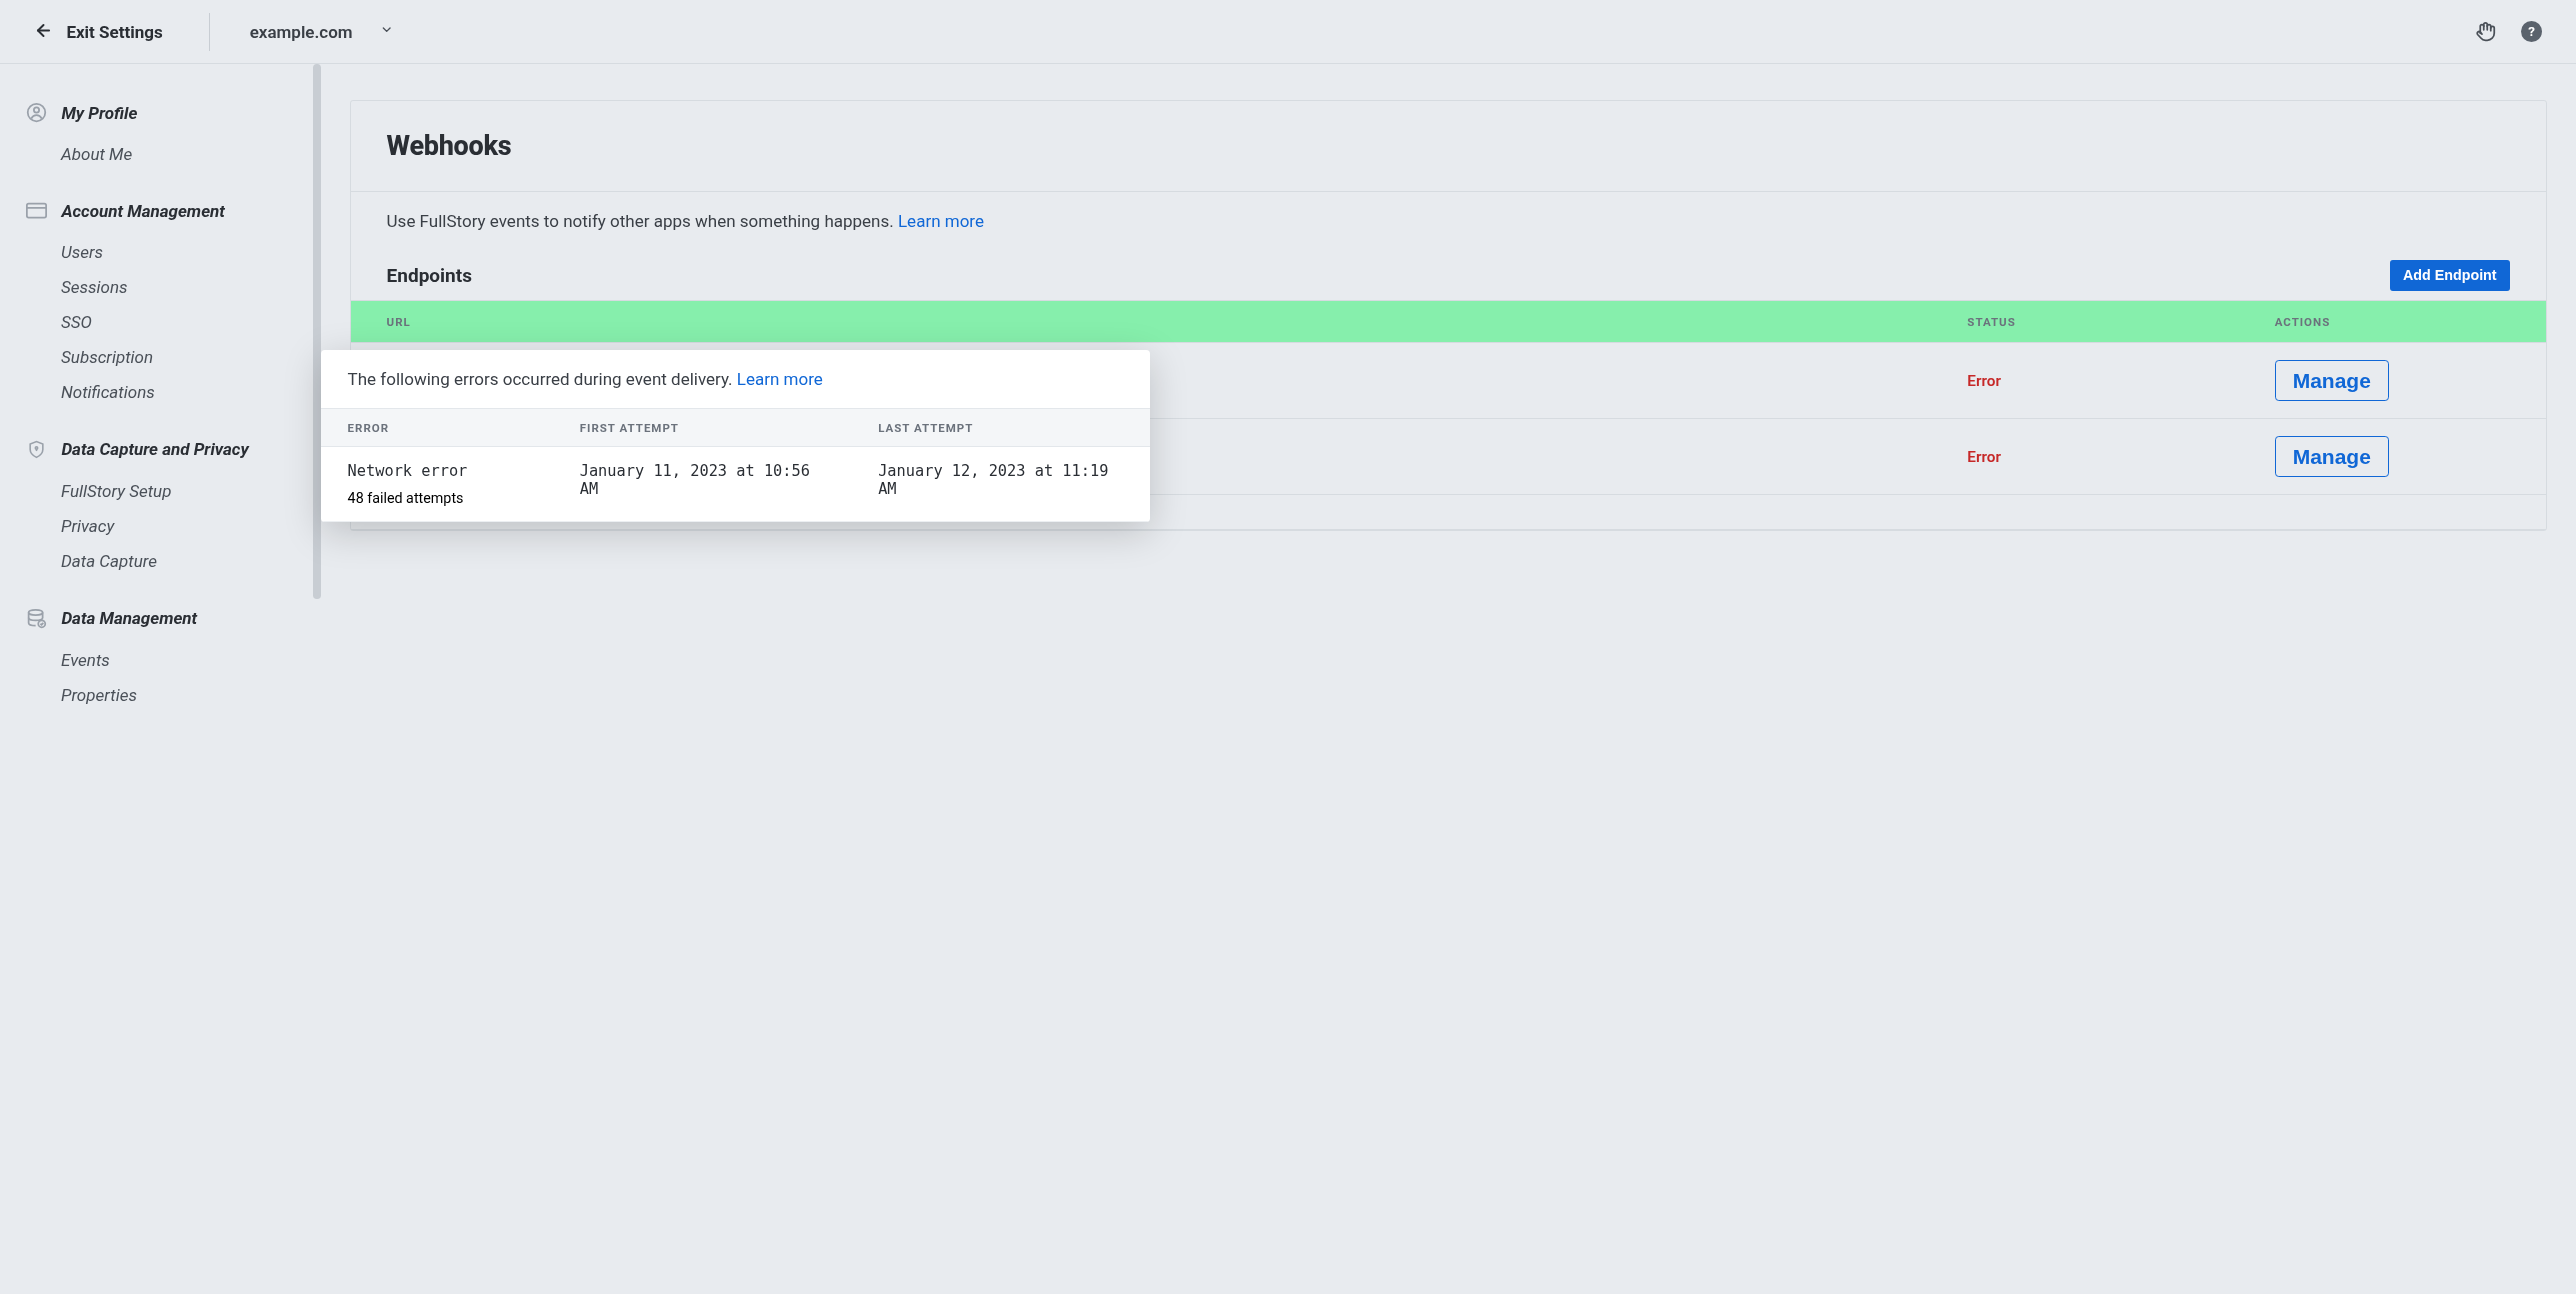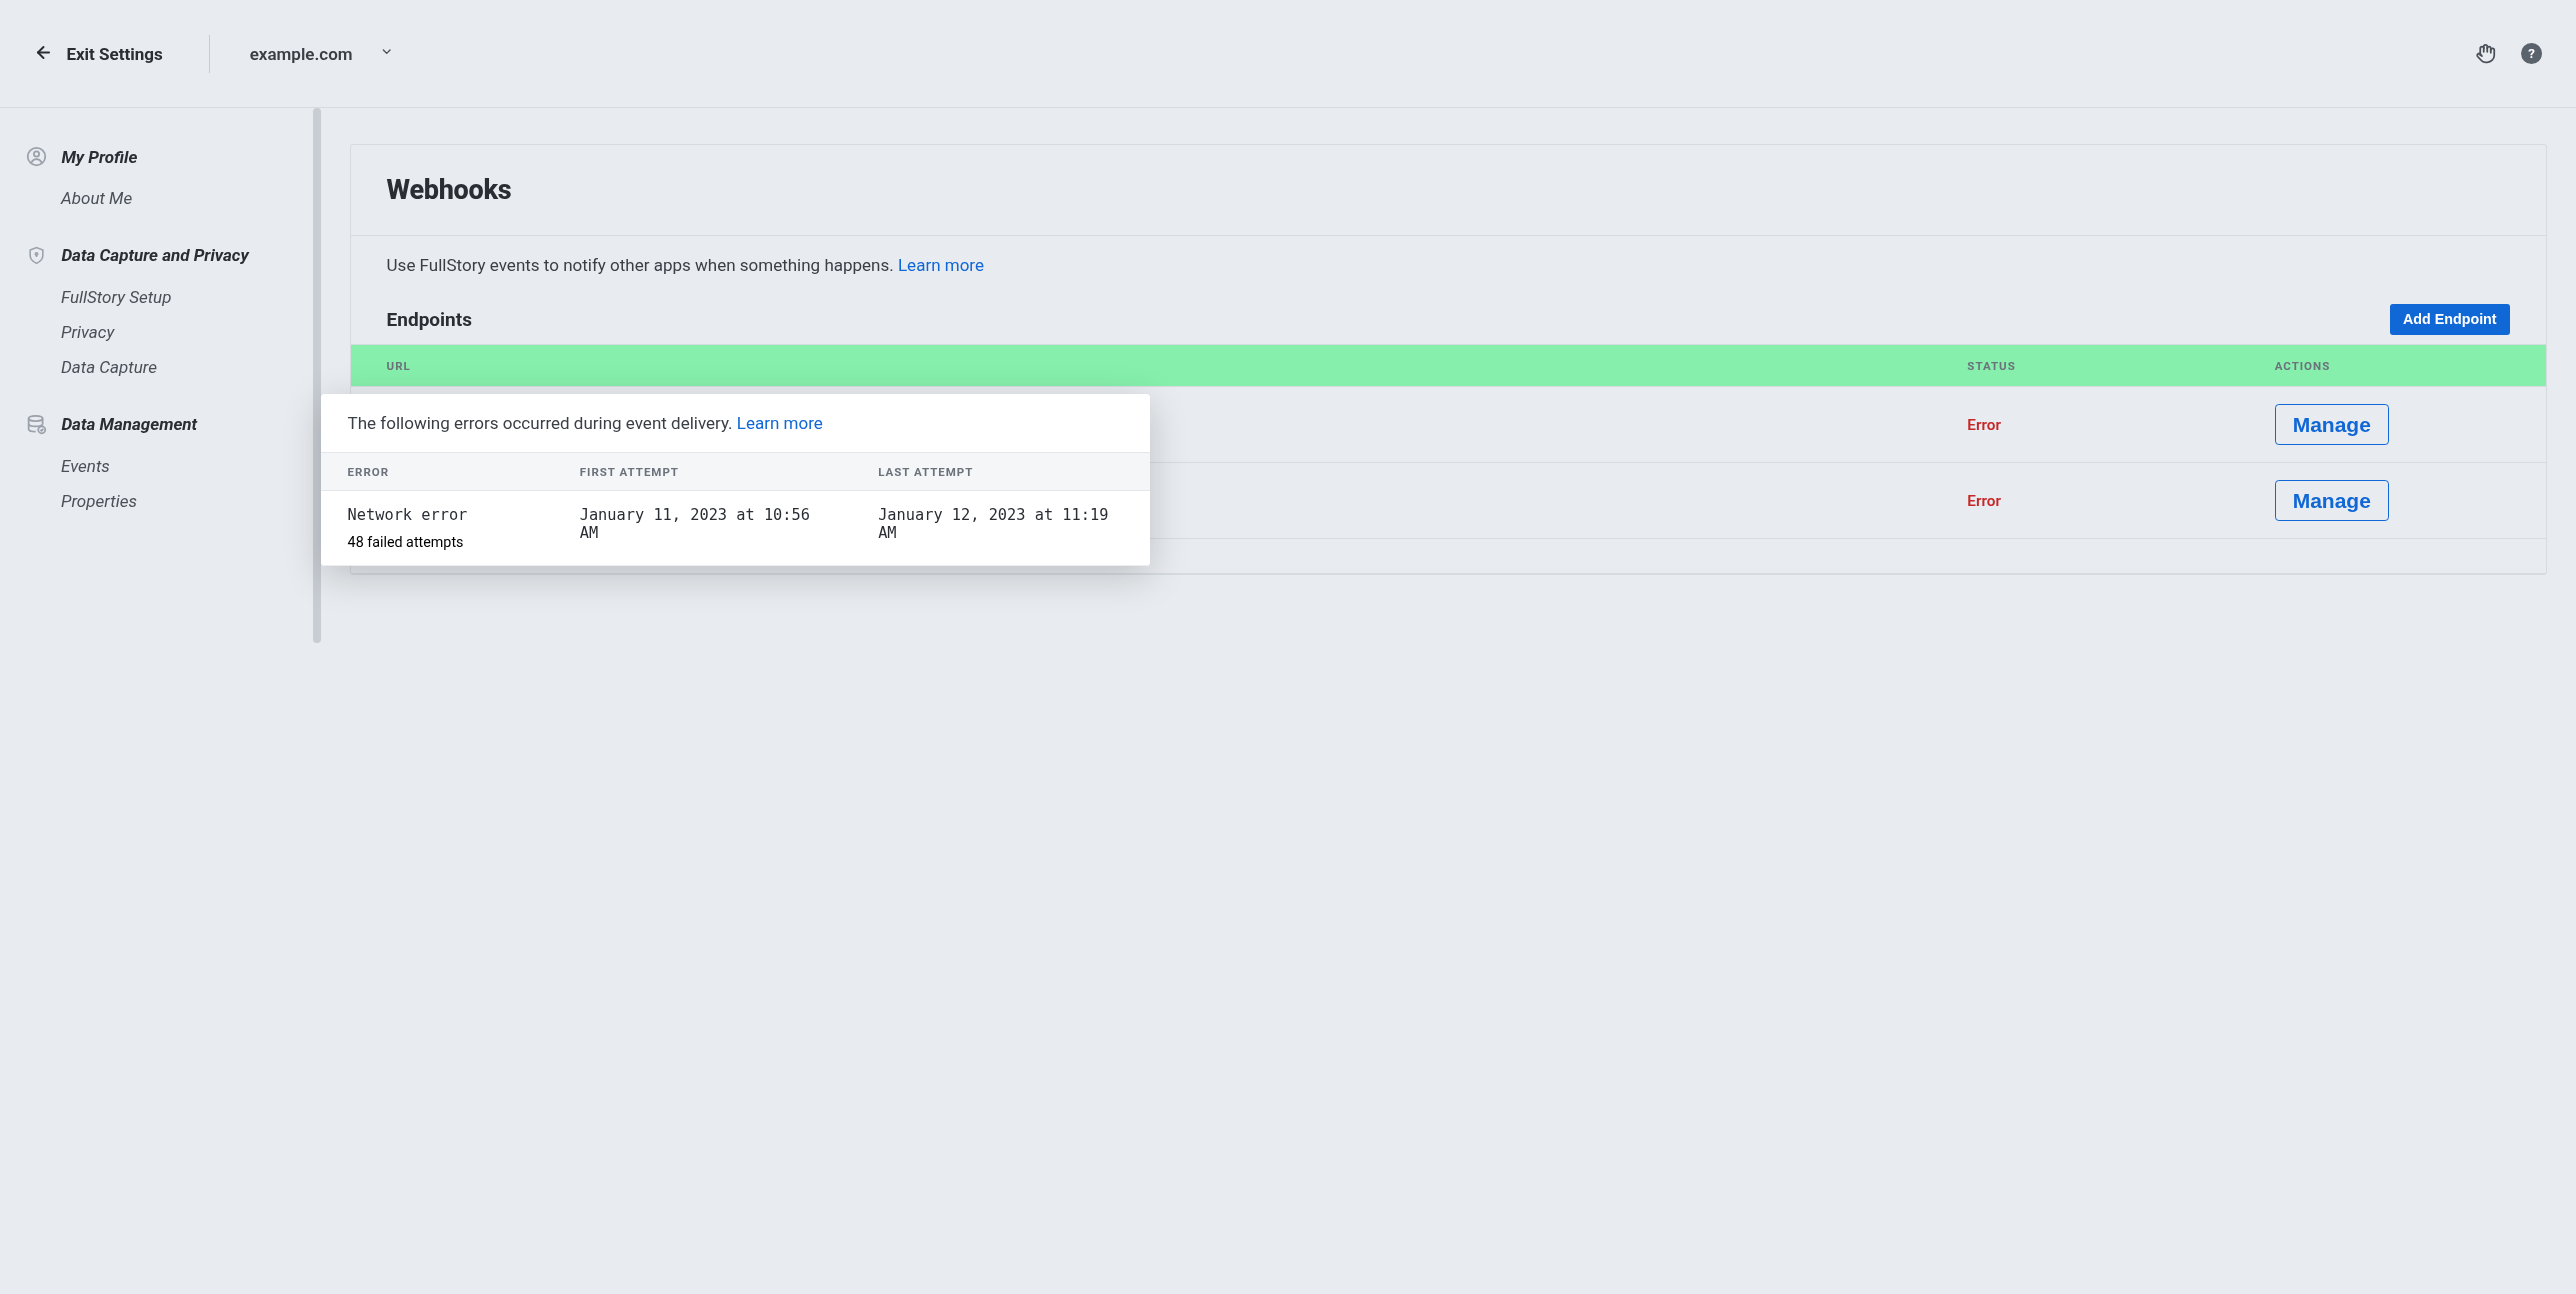--- a/index.html
+++ b/index.html
@@ -4,21 +4,21 @@
   <style>
     * { margin: 0; padding: 0; box-sizing: border-box; }
     body {
       font-family: -apple-system, BlinkMacSystemFont, "Segoe UI", Roboto, Helvetica, Arial, sans-serif;
       background: #e8ebef;
       color: #2a2e34;
       font-size: 13.4px;
     }
     
     .topbar {
-      height: 108px;
+      height: 64px;
       display: flex;
       align-items: center;
       padding: 0 34px;
       border-bottom: 1px solid #d6dbe0;
     }
     .exit-settings {
       display: flex;
       align-items: center;
       gap: 13.4px;
       cursor: pointer;
@@ -291,20 +291,36 @@
                   <circle cx="12" cy="12" r="10"></circle>
                   <circle cx="12" cy="9" r="3"></circle>
                   <path d="M6 19c1.5-3 4-4 6-4s4.5 1 6 4"></path>
                 </svg>
             </span>
             <span>My Profile</span>
           </div>
           <div class="side-item">About Me</div>
         </div>
 
+        <div class="side-section">
+          <div class="side-heading">
+            <span class="icon">
+              <svg width="21" height="17" viewBox="0 0 24 18" fill="none" stroke="#9aa1aa" stroke-width="2">
+                  <rect x="1" y="1" width="22" height="16" rx="2"></rect>
+                  <line x1="1" y1="6" x2="23" y2="6"></line>
+                </svg>
+            </span>
+            <span>Account Management</span>
+          </div>
+          <div class="side-item">Users</div>
+          <div class="side-item">Sessions</div>
+          <div class="side-item">SSO</div>
+          <div class="side-item">Subscription</div>
+          <div class="side-item">Notifications</div>
+        </div>
 
         <div class="side-section">
           <div class="side-heading">
             <span class="icon">
               <svg width="19" height="21" viewBox="0 0 24 24" fill="none" stroke="#9aa1aa" stroke-width="2">
                   <path d="M12 22s8-4 8-10V5l-8-3-8 3v7c0 6 8 10 8 10z"></path>
                   <circle cx="12" cy="10" r="1.5"></circle>
                   <line x1="12" y1="11.5" x2="12" y2="14"></line>
                 </svg>
             </span>

